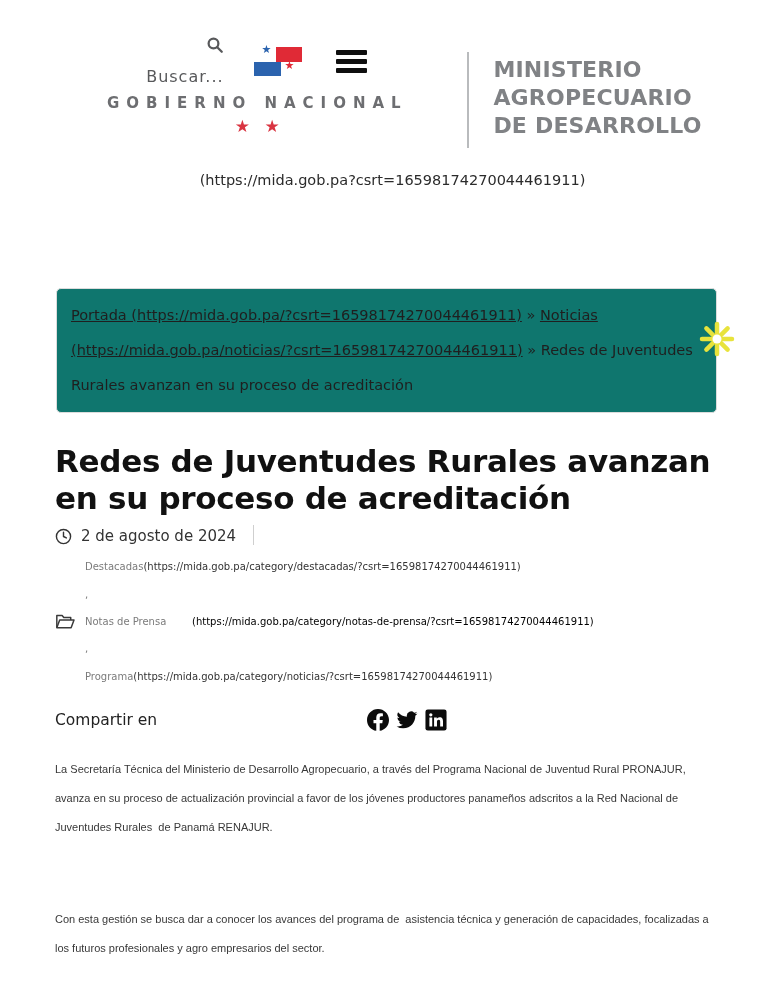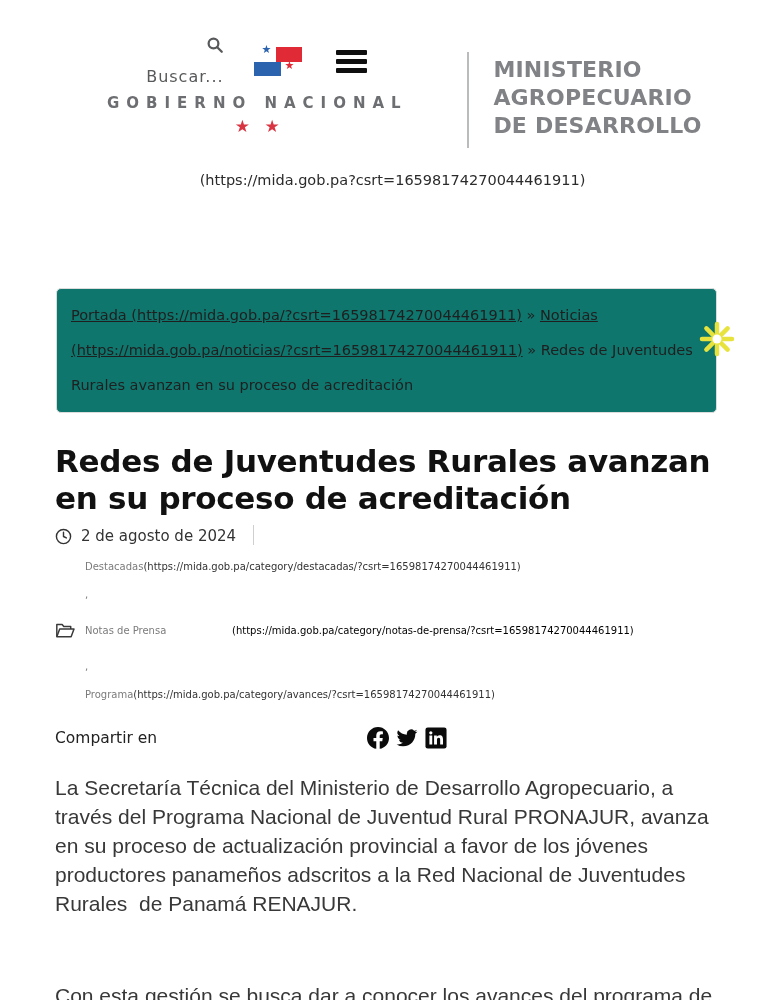--- a/index.html
+++ b/index.html
@@ -58,33 +58,33 @@
   }
   .meta-date { display: flex; align-items: flex-end; gap: 9px; margin-top: 8px; font-size: 15px; color: #333333; }
   .meta-vline { width: 1px; height: 20px; background: #cfcfcf; margin-left: 8px; }
 
   .categories { display: flex; align-items: center; gap: 10px; margin-top: 5px; }
   .cat-icon-col { width: 20px; flex: 0 0 20px; display: flex; align-items: center; }
   .cat-rows { font-size: 10px; line-height: 23px; }
   .cat-row { margin: 5px 0; }
   .cat-label { color: #7b7b7b; cursor: pointer; }
   .cat-url { color: #333333; }
-  .cat-row-cols { display: flex; margin: 13px 0; gap: 40px; }
+  .cat-row-cols { display: flex; margin: 4px 0; }
   .cat-col-label { width: 107px; flex: 0 0 107px; color: #7b7b7b; cursor: pointer; }
   .cat-col-url { width: 430px; color: #000000; overflow-wrap: anywhere; }
   .cat-comma { color: #7b7b7b; margin: 4px 0; }
 
   .share-row { display: flex; align-items: center; margin-top: 16px; gap: 40px; }
   .share-label { font-size: 15.5px; color: #222222; }
   .share-icons { display: flex; align-items: center; gap: 7px; margin-left: 170px; }
   .share-icons .sicon { width: 22px; height: 22px; cursor: pointer; display: inline-flex; }
 
   .body-paragraph {
     font-family: "Liberation Sans", sans-serif;
-    font-size: 21px; line-height: 29px; color: #383838;
+    font-size: 11px; line-height: 29px; color: #383838;
     margin-top: 24px; white-space: pre-wrap; max-width: 668px;
   }
   .body-paragraph + .body-paragraph { margin-top: 63px; }
 </style>
 </head>
 <body>
 
 <div class="page">
 
   <header class="header">
@@ -176,21 +176,21 @@
         </svg>
       </div>
       <div class="cat-rows">
         <div class="cat-row"><span class="cat-label">Destacadas</span><span class="cat-url">(https://mida.gob.pa/category/destacadas/?csrt=16598174270044461911)</span></div>
         <div class="cat-comma">,</div>
         <div class="cat-row-cols">
           <span class="cat-col-label">Notas de Prensa</span>
           <span class="cat-col-url">(https://mida.gob.pa/category/notas-de-prensa/?csrt=16598174270044461911)</span>
         </div>
         <div class="cat-comma">,</div>
-        <div class="cat-row"><span class="cat-label">Programa</span><span class="cat-url">(https://mida.gob.pa/category/avances/?csrt=16598174270044461911)</span></div>
+        <div class="cat-row"><span class="cat-label">Programa</span><span class="cat-url">(https://mida.gob.pa/category/noticias/?csrt=16598174270044461911)</span></div>
       </div>
     </div>
 
     <div class="share-row">
       <span class="share-label">Compartir en</span>
       <span class="share-icons">
         <span class="sicon">
           <svg width="22" height="22" viewBox="0 0 24 24">
             <path fill="#0b0b0b" d="M24 12c0-6.63-5.37-12-12-12S0 5.37 0 12c0 5.99 4.39 10.95 10.12 11.85v-8.38H7.08V12h3.04V9.36c0-3.01 1.79-4.67 4.53-4.67 1.31 0 2.69.23 2.69.23v2.95h-1.52c-1.49 0-1.95.93-1.95 1.88V12h3.33l-.53 3.47h-2.8v8.38C19.61 22.95 24 17.99 24 12z"></path>
           </svg>

